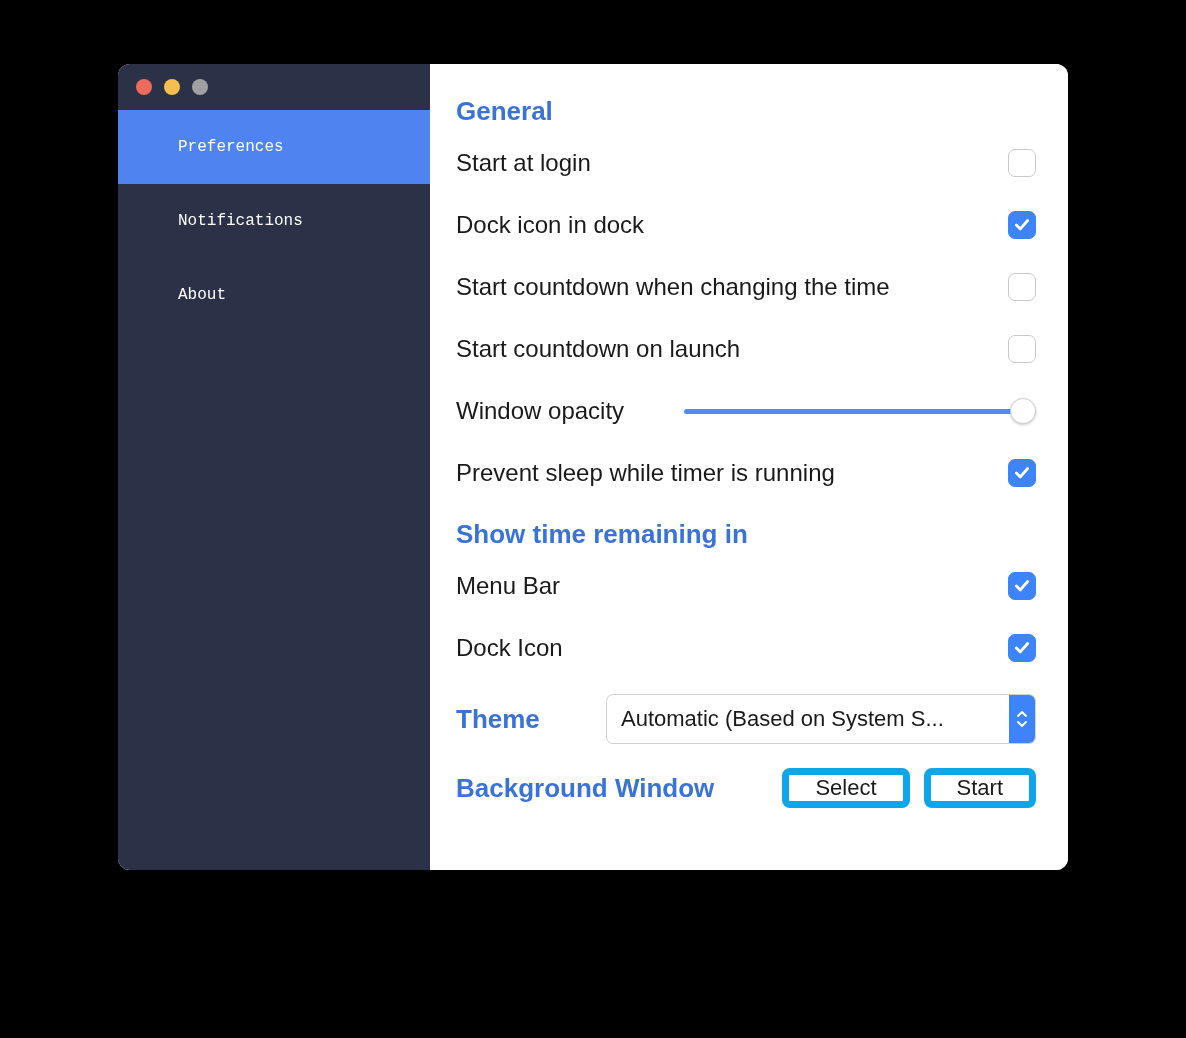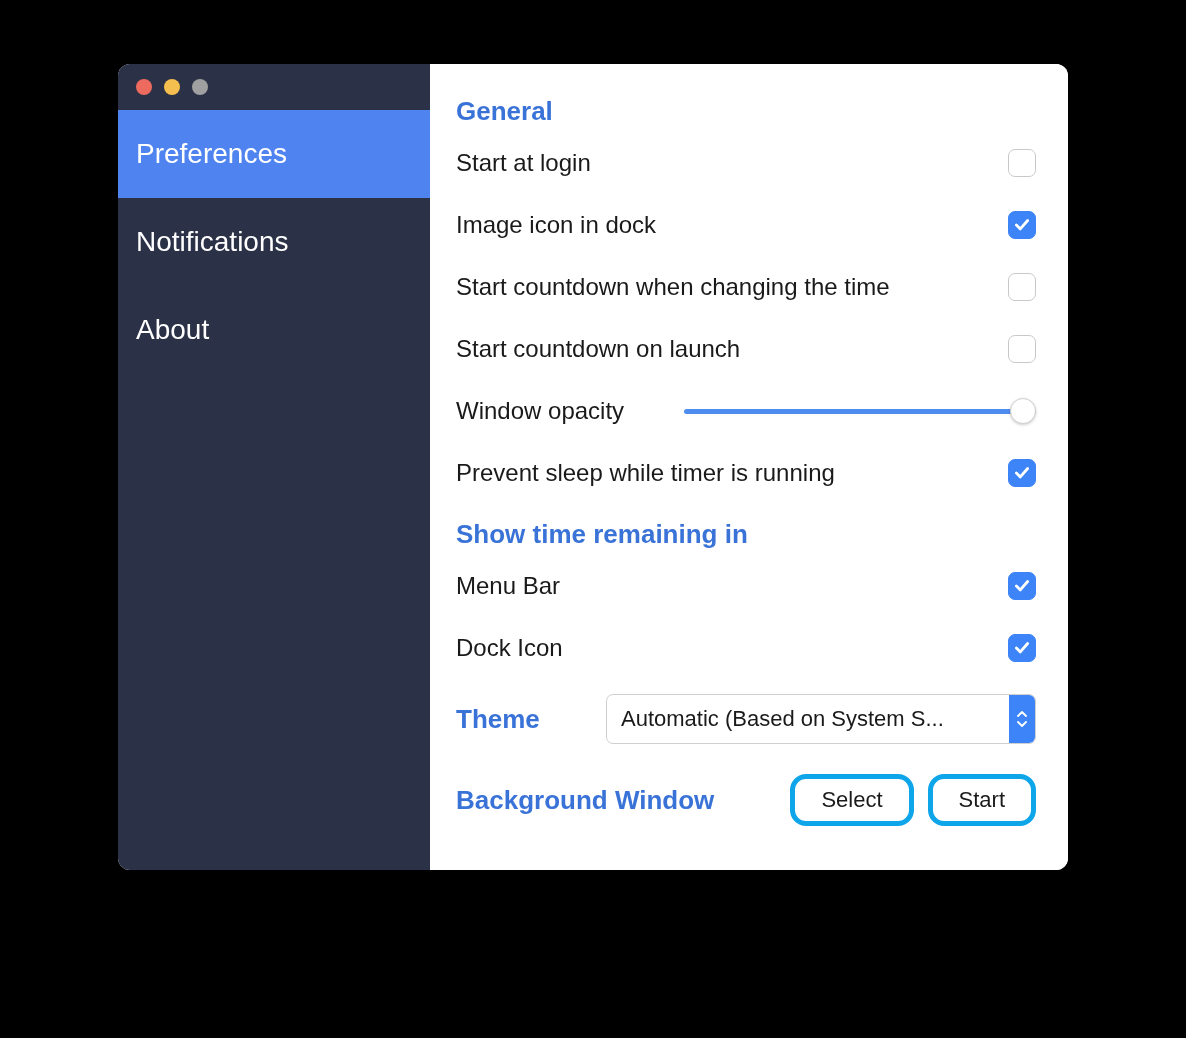--- a/index.html
+++ b/index.html
@@ -48,24 +48,25 @@
       border-radius: 50%;
     }
     .tl-close { background: #ed6a5e; }
     .tl-min { background: #f5bf4f; }
     .tl-max { background: #a0a0a0; }
     .sidebar-items {
       display: flex;
       flex-direction: column;
     }
     .sidebar-item {
-      padding: 28px 18px;
+      padding: 28px 60px;
       color: #fff;
-      font-size: 28px;
-      cursor: pointer;
+      font-size: 16px;
+      cursor: pointer;
+      font-family: Liberation Mono, monospace;
     }
     .sidebar-item.active {
       background: #4f83ef;
     }
     .main {
       flex: 1;
       padding: 28px 32px 28px 26px;
       background: #fff;
       overflow-y: auto;
     }
@@ -138,21 +139,21 @@
       border-radius: 50%;
       background: #fff;
       border: 1px solid #d0d0d0;
       box-shadow: 0 1px 3px rgba(0,0,0,0.2);
       cursor: pointer;
     }
     .theme-row {
       display: flex;
       align-items: center;
       justify-content: space-between;
-      margin-bottom: 30px;
+      margin-bottom: 24px;
       margin-top: 8px;
     }
     .theme-row .section-heading {
       margin: 0;
     }
     .select {
       width: 430px;
       height: 50px;
       border: 1px solid #d0d0d0;
       border-radius: 7px;
@@ -192,24 +193,24 @@
       justify-content: space-between;
     }
     .bg-row .section-heading {
       margin: 0;
     }
     .bg-buttons {
       display: flex;
       gap: 14px;
     }
     .push-button {
-      height: 52px;
+      height: 40px;
       padding: 0 26px;
-      border: 5px solid #0ea5e9;
-      border-radius: 16px;
+      border: 7px solid #0ea5e9;
+      border-radius: 8px;
       background: #fff;
       font-size: 22px;
       color: #1a1a1a;
       cursor: pointer;
       display: flex;
       align-items: center;
       justify-content: center;
     }
   </style>
 </head>
@@ -240,21 +241,21 @@
     <div class="section-heading">General</div>
 
     <div class="row">
       <span class="row-label">Start at login</span>
       <div class="checkbox">
         
       </div>
     </div>
 
     <div class="row">
-      <span class="row-label">Image icon in dock</span>
+      <span class="row-label">Dock icon in dock</span>
       <div class="checkbox checked">
         <svg viewBox="0 0 16 16">
             <path d="M3 8 L6.5 11.5 L13 4" stroke="#fff" stroke-width="2.5" fill="none" stroke-linecap="round" stroke-linejoin="round"></path>
           </svg>
       </div>
     </div>
 
     <div class="row">
       <span class="row-label">Start countdown when changing the time</span>
       <div class="checkbox">

